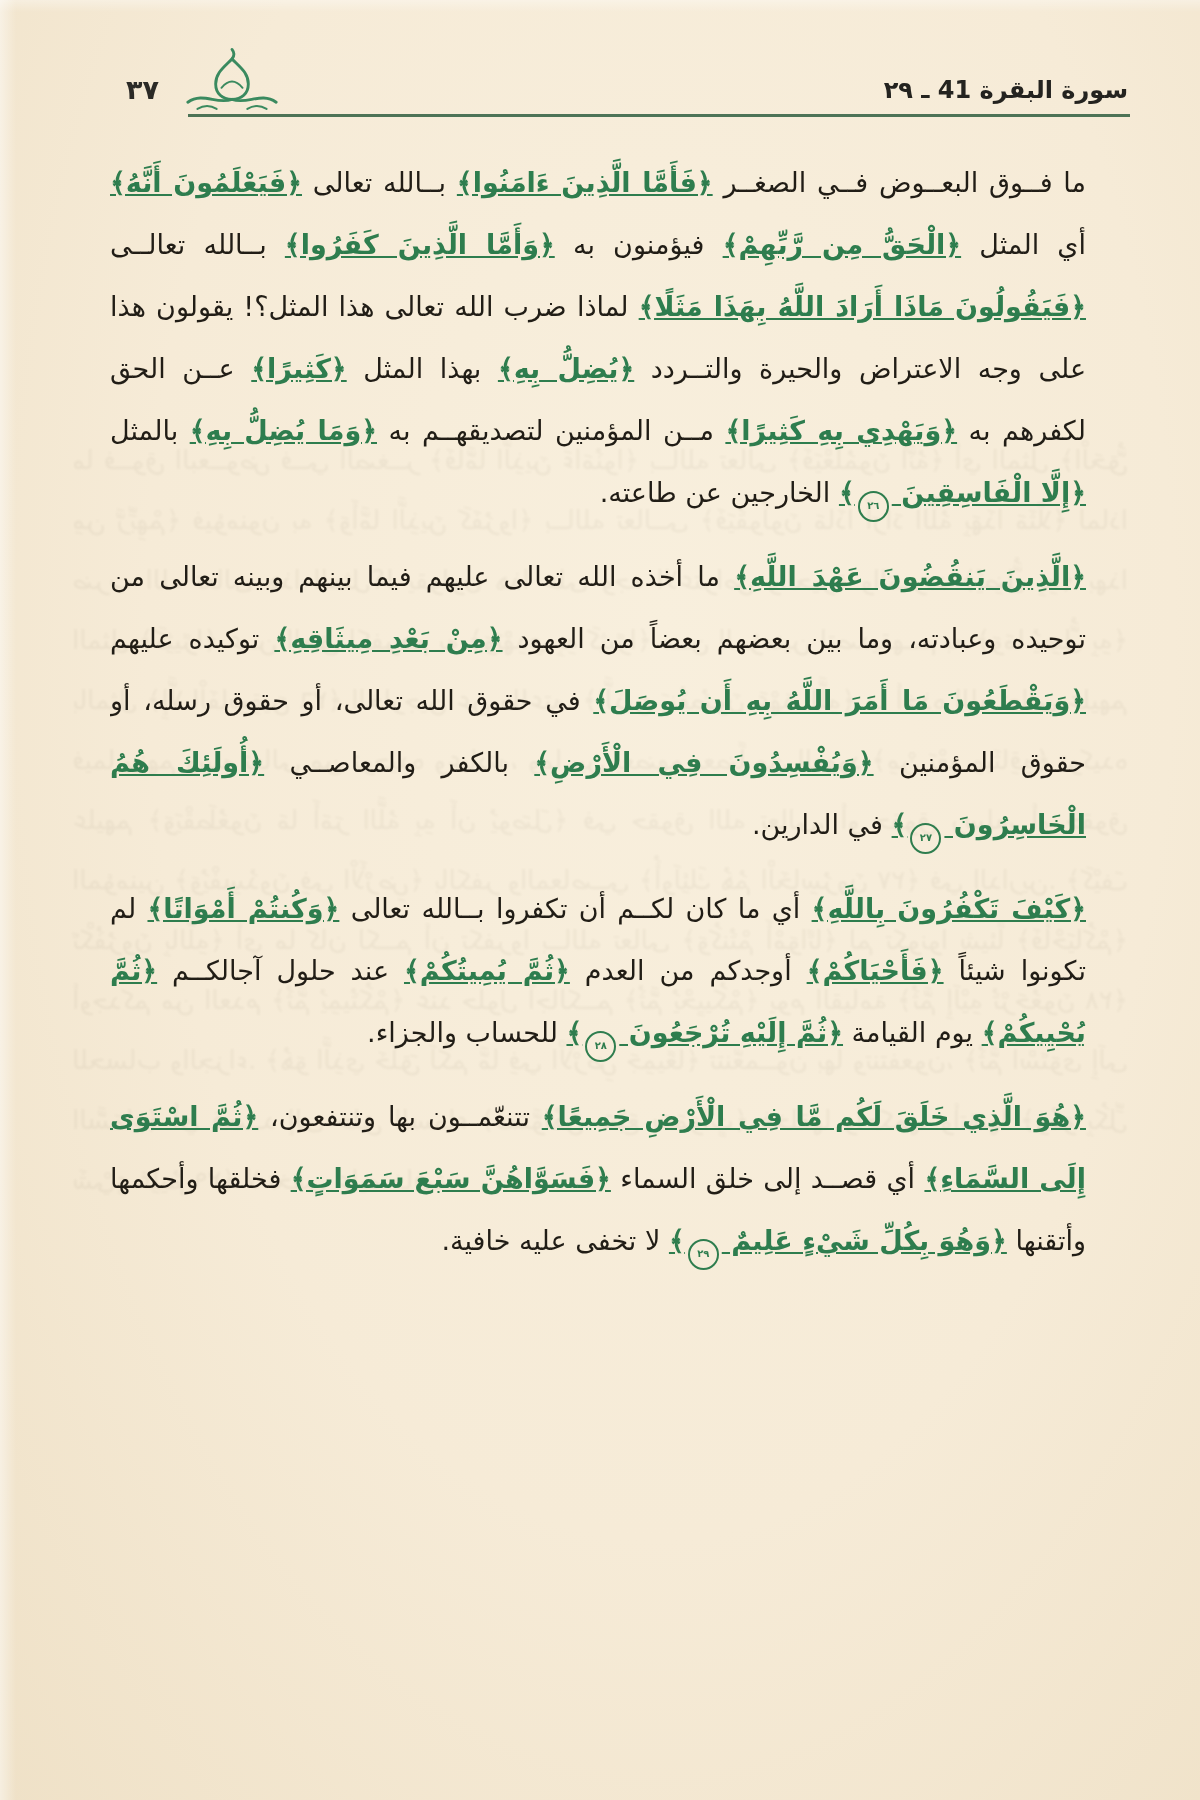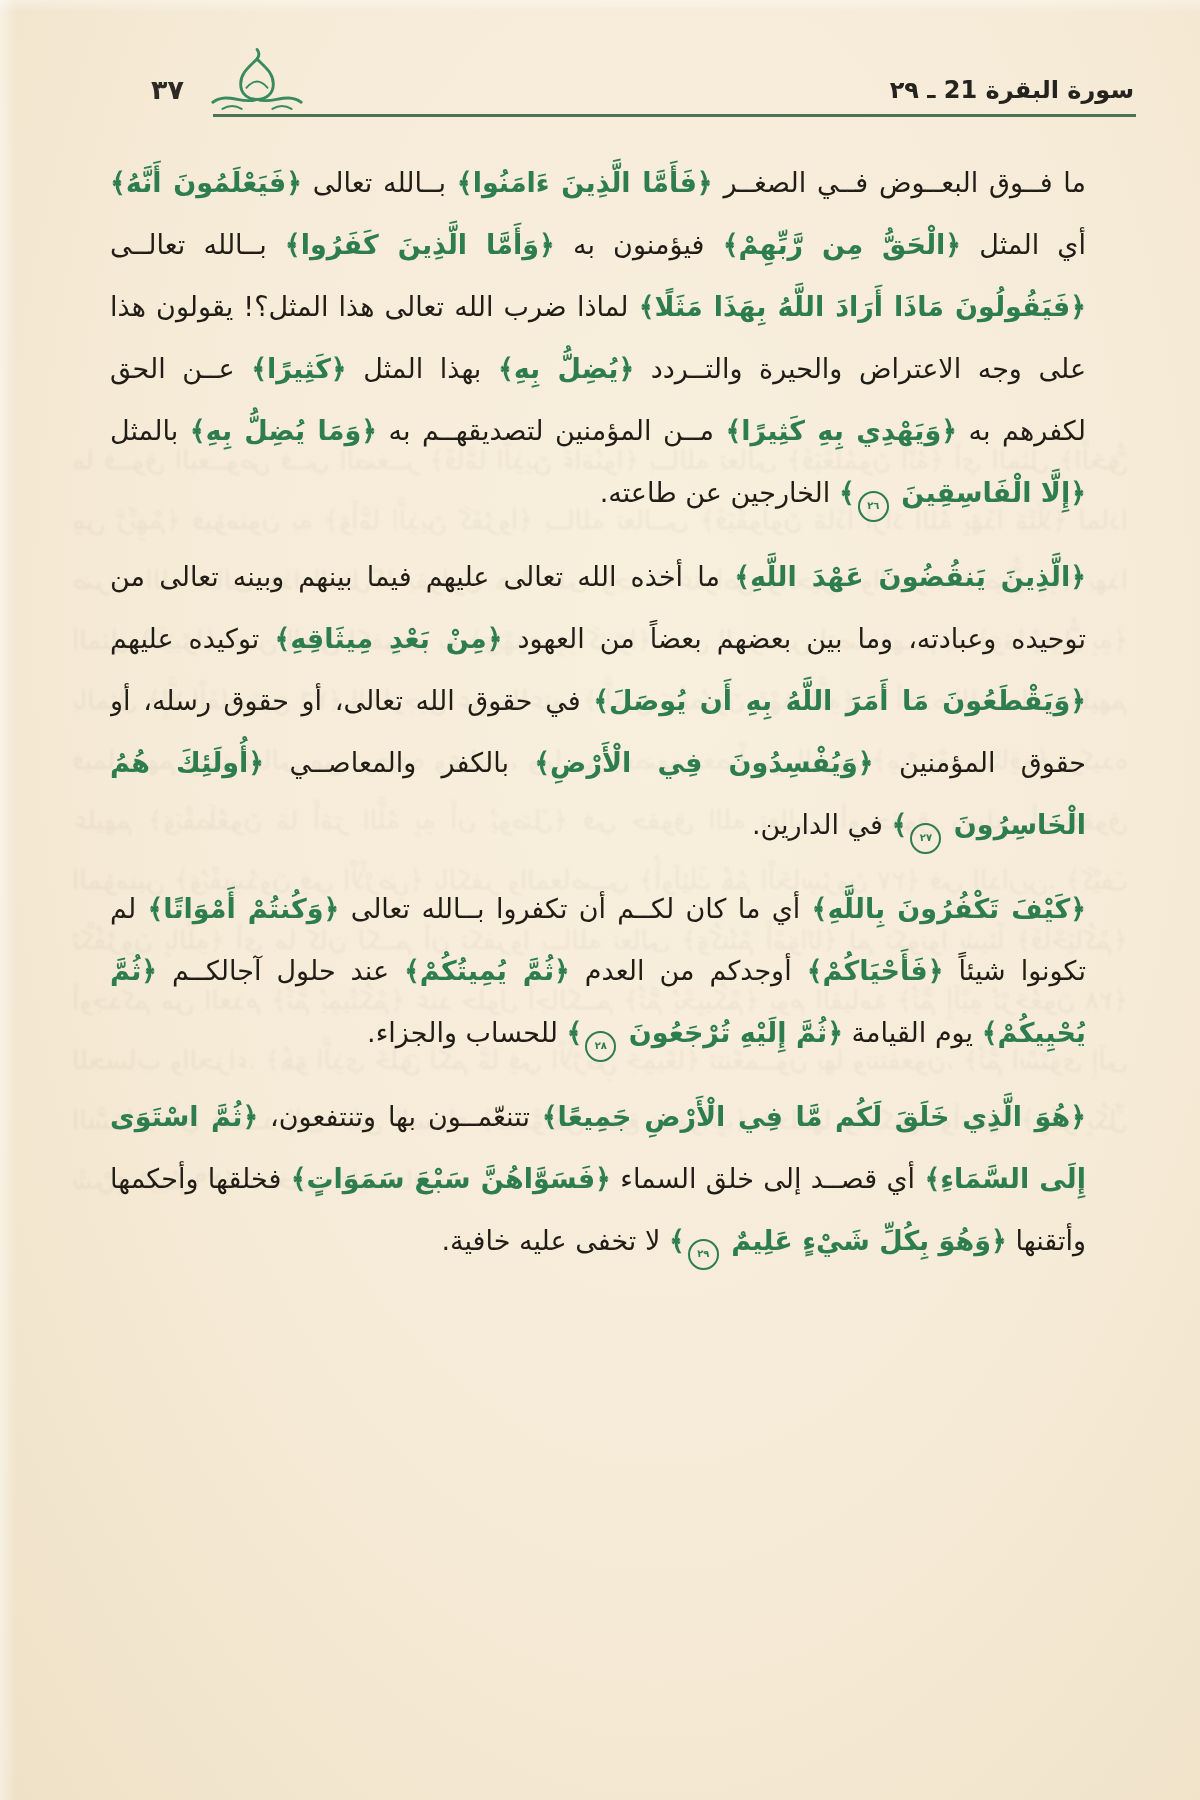--- a/index.html
+++ b/index.html
@@ -18,32 +18,32 @@
   .page::after{
     content:"";position:absolute;inset:0;pointer-events:none;
     background:linear-gradient(90deg, rgba(255,255,255,.45) 0, rgba(255,255,255,0) 16px),
                linear-gradient(180deg, rgba(255,255,255,.35) 0, rgba(255,255,255,0) 12px);
   }
   .bleed{
     position:absolute;top:430px;right:72px;left:72px;bottom:36px;z-index:0;
     transform:scaleX(-1);opacity:.055;filter:blur(1.1px);color:#4e422a;
     font-size:26px;line-height:60px;text-align:justify;overflow:hidden;
   }
-  .header{position:absolute;top:0;left:0;right:8px;height:142px;z-index:2;margin-left:25px;}
+  .header{position:absolute;top:0;left:0;right:14px;height:142px;z-index:2;}
   .page-number{position:absolute;top:74px;left:126px;font-size:27px;font-weight:bold;color:#2b2a26;}
   .ornament{position:absolute;top:44px;left:184px;width:96px;height:78px;}
   .header-title{position:absolute;top:76px;right:58px;font-size:24px;font-weight:bold;color:#24231f;}
   .rule{position:absolute;top:114px;left:188px;right:56px;height:3px;background:var(--rule);opacity:.85;}
   .body{
     position:absolute;top:152px;right:114px;left:110px;bottom:18px;z-index:1;
     font-size:27px;line-height:62px;text-align:justify;overflow:hidden;
   }
   .para{position:relative;margin:0 0 22px 0;}
   .plain{color:var(--ink);}
-  .quran{color:var(--quran-green);font-weight:bold;}
+  .quran{color:var(--quran-green);font-weight:bold;text-decoration:underline;}
   .ayah{
     display:inline-flex;align-items:center;justify-content:center;
     width:31px;height:31px;border:2px solid var(--quran-green);border-radius:50%;
     color:var(--quran-green);font-size:10px;font-weight:bold;line-height:1;
     vertical-align:-7px;margin:0 3px;
   }
 </style>
 </head>
 <body>
 
@@ -58,21 +58,21 @@
         <g fill="none" stroke="#3a8a5f" stroke-width="3" stroke-linecap="round">
           <path d="M50 5 q4 5 0 10"></path>
           <path d="M50 15 C40 25 33 30 33 41 C33 51 40 57 50 57 C60 57 67 51 67 41 C67 30 60 25 50 15 Z"></path>
           <path d="M39 45 q11 -13 22 0" stroke-width="2"></path>
           <path d="M4 60 C20 49 34 63 50 57 C66 63 80 49 96 60"></path>
           <path d="M14 67 q10 -6 20 0" stroke-width="2"></path>
           <path d="M66 67 q10 -6 20 0" stroke-width="2"></path>
         </g>
       </svg>
     </div>
-    <div class="header-title">سورة البقرة 21 ـ ٢٩</div>
+    <div class="header-title">سورة البقرة 41 ـ ٢٩</div>
     <div class="rule"></div>
   </header>
 
   <main class="body">
       <div class="para"><span class="plain">ما فــوق البعــوض فــي الصغــر </span><span class="quran">﴿فَأَمَّا الَّذِينَ ءَامَنُوا﴾</span><span class="plain"> بــالله تعالى </span><span class="quran">﴿فَيَعْلَمُونَ أَنَّهُ﴾</span><span class="plain"> أي المثل </span><span class="quran">﴿الْحَقُّ مِن رَّبِّهِمْ﴾</span><span class="plain"> فيؤمنون به </span><span class="quran">﴿وَأَمَّا الَّذِينَ كَفَرُوا﴾</span><span class="plain"> بــالله تعالــى </span><span class="quran">﴿فَيَقُولُونَ مَاذَا أَرَادَ اللَّهُ بِهَذَا مَثَلًا﴾</span><span class="plain"> لماذا ضرب الله تعالى هذا المثل؟! يقولون هذا على وجه الاعتراض والحيرة والتــردد </span><span class="quran">﴿يُضِلُّ بِهِ﴾</span><span class="plain"> بهذا المثل </span><span class="quran">﴿كَثِيرًا﴾</span><span class="plain"> عــن الحق لكفرهم به </span><span class="quran">﴿وَيَهْدِي بِهِ كَثِيرًا﴾</span><span class="plain"> مــن المؤمنين لتصديقهــم به </span><span class="quran">﴿وَمَا يُضِلُّ بِهِ﴾</span><span class="plain"> بالمثل </span><span class="quran">﴿إِلَّا الْفَاسِقِينَ </span><span class="ayah">٢٦</span><span class="quran">﴾</span><span class="plain"> الخارجين عن طاعته.</span></div>
       <div class="para"><span class="quran">﴿الَّذِينَ يَنقُضُونَ عَهْدَ اللَّهِ﴾</span><span class="plain"> ما أخذه الله تعالى عليهم فيما بينهم وبينه تعالى من توحيده وعبادته، وما بين بعضهم بعضاً من العهود </span><span class="quran">﴿مِنْ بَعْدِ مِيثَاقِهِ﴾</span><span class="plain"> توكيده عليهم </span><span class="quran">﴿وَيَقْطَعُونَ مَا أَمَرَ اللَّهُ بِهِ أَن يُوصَلَ﴾</span><span class="plain"> في حقوق الله تعالى، أو حقوق رسله، أو حقوق المؤمنين </span><span class="quran">﴿وَيُفْسِدُونَ فِي الْأَرْضِ﴾</span><span class="plain"> بالكفر والمعاصــي </span><span class="quran">﴿أُولَئِكَ هُمُ الْخَاسِرُونَ </span><span class="ayah">٢٧</span><span class="quran">﴾</span><span class="plain"> في الدارين.</span></div>
       <div class="para"><span class="quran">﴿كَيْفَ تَكْفُرُونَ بِاللَّهِ﴾</span><span class="plain"> أي ما كان لكــم أن تكفروا بــالله تعالى </span><span class="quran">﴿وَكُنتُمْ أَمْوَاتًا﴾</span><span class="plain"> لم تكونوا شيئاً </span><span class="quran">﴿فَأَحْيَاكُمْ﴾</span><span class="plain"> أوجدكم من العدم </span><span class="quran">﴿ثُمَّ يُمِيتُكُمْ﴾</span><span class="plain"> عند حلول آجالكــم </span><span class="quran">﴿ثُمَّ يُحْيِيكُمْ﴾</span><span class="plain"> يوم القيامة </span><span class="quran">﴿ثُمَّ إِلَيْهِ تُرْجَعُونَ </span><span class="ayah">٢٨</span><span class="quran">﴾</span><span class="plain"> للحساب والجزاء.</span></div>
       <div class="para"><span class="quran">﴿هُوَ الَّذِي خَلَقَ لَكُم مَّا فِي الْأَرْضِ جَمِيعًا﴾</span><span class="plain"> تتنعّمــون بها وتنتفعون، </span><span class="quran">﴿ثُمَّ اسْتَوَى إِلَى السَّمَاءِ﴾</span><span class="plain"> أي قصــد إلى خلق السماء </span><span class="quran">﴿فَسَوَّاهُنَّ سَبْعَ سَمَوَاتٍ﴾</span><span class="plain"> فخلقها وأحكمها وأتقنها </span><span class="quran">﴿وَهُوَ بِكُلِّ شَيْءٍ عَلِيمٌ </span><span class="ayah">٢٩</span><span class="quran">﴾</span><span class="plain"> لا تخفى عليه خافية.</span></div>
     </main>
 

